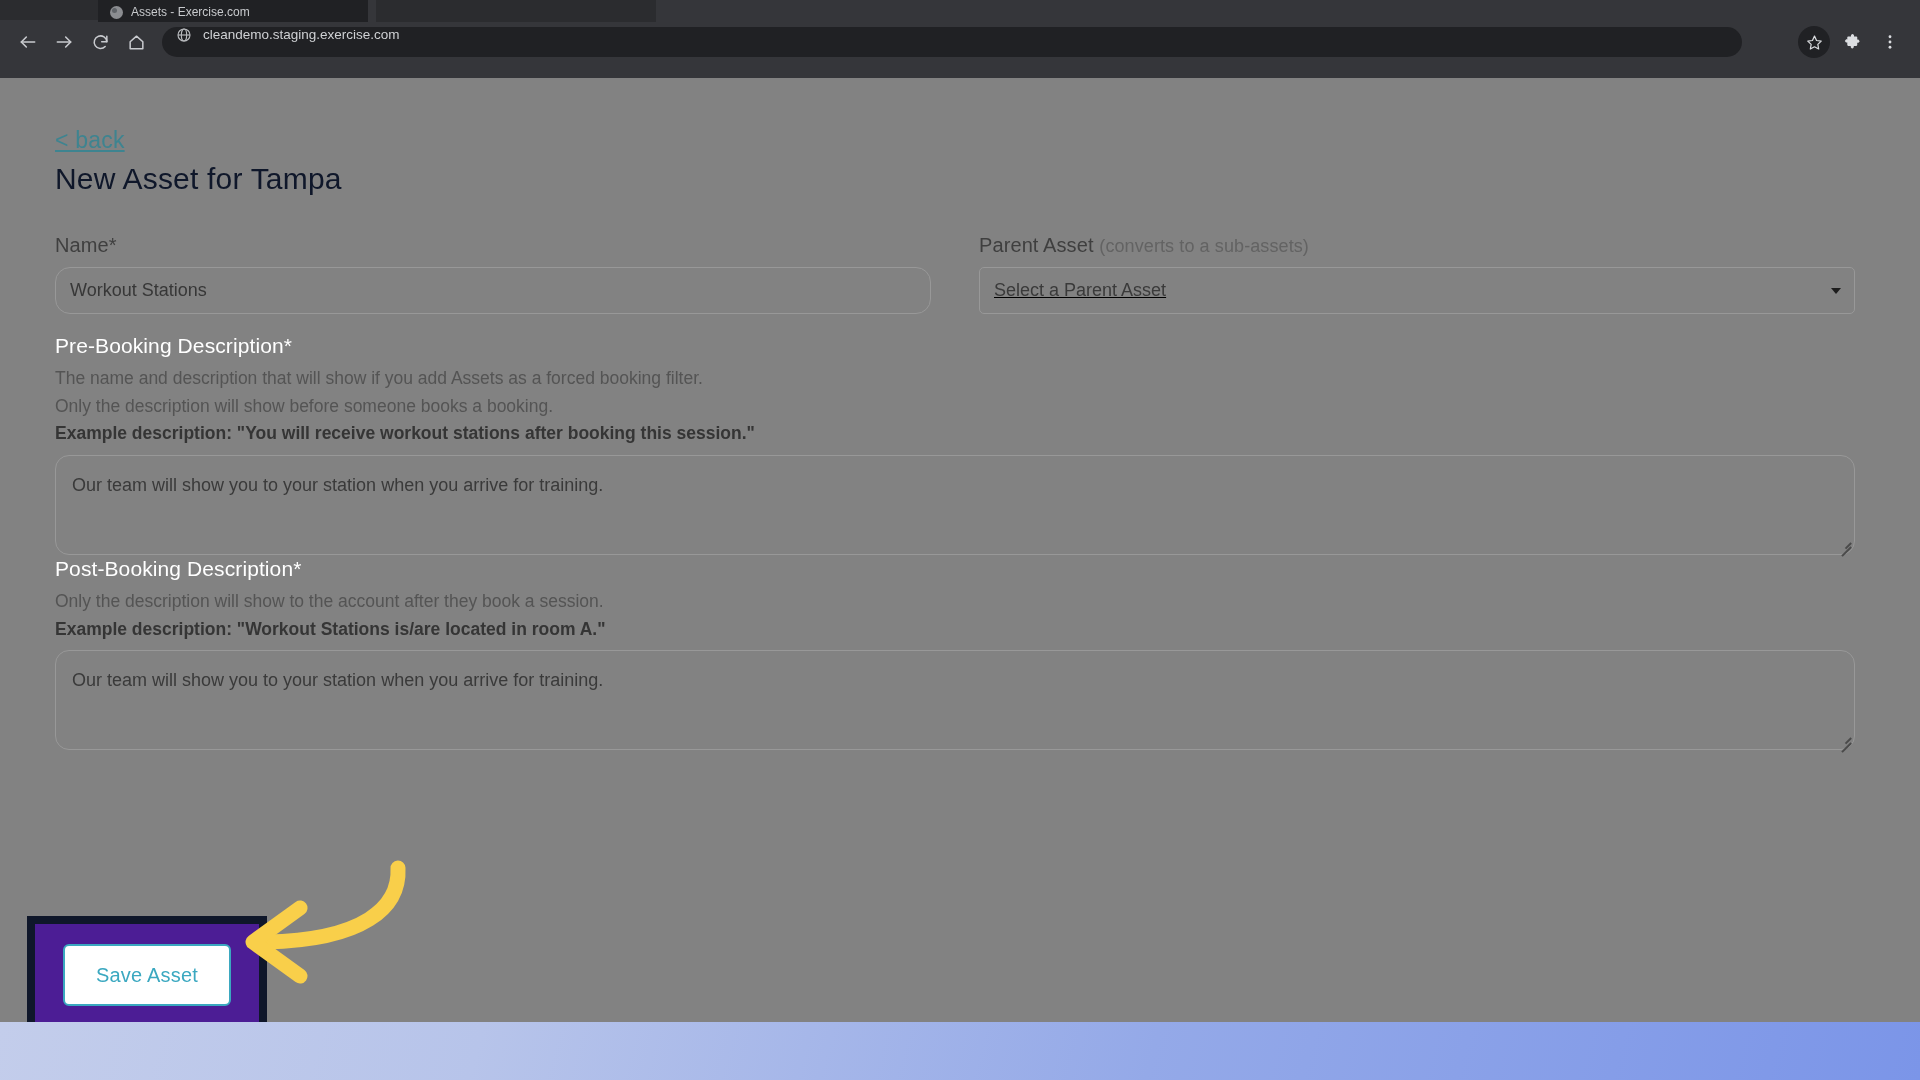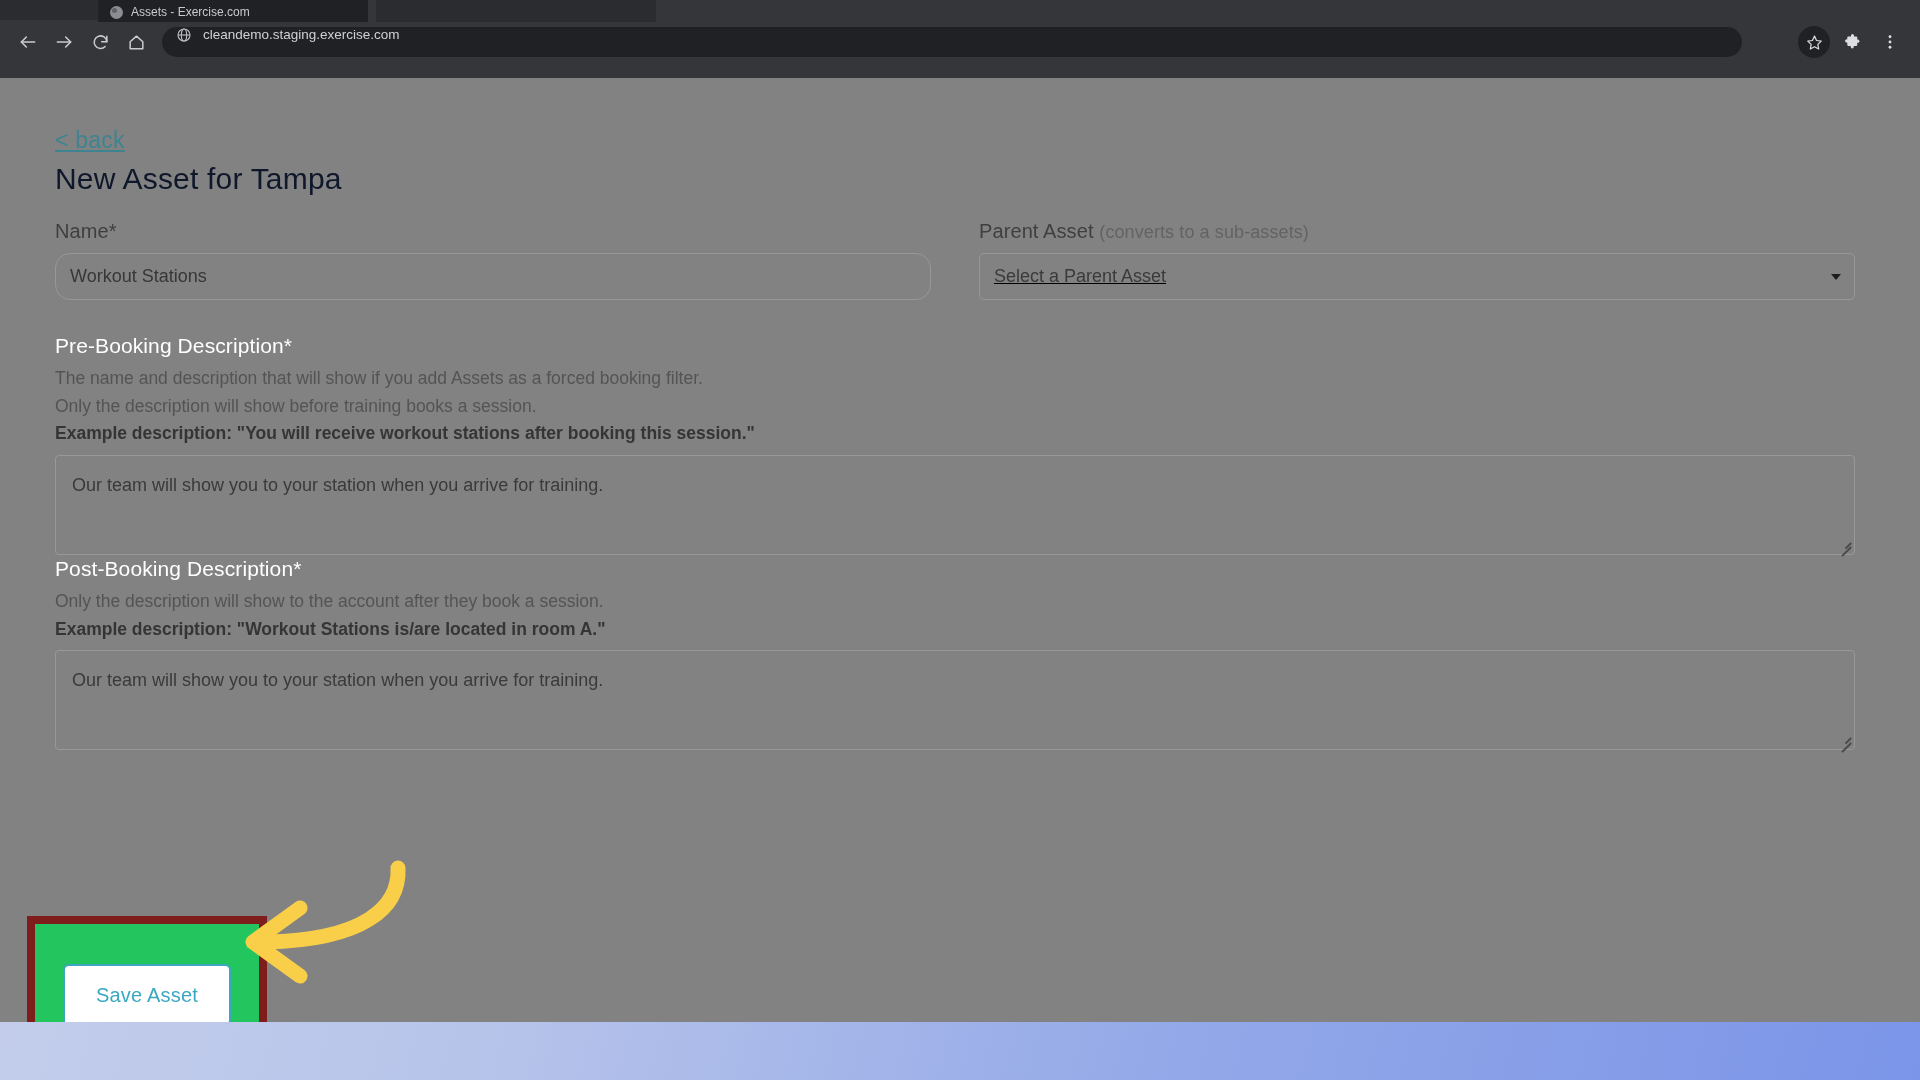--- a/index.html
+++ b/index.html
@@ -166,21 +166,21 @@
     left: 0; top: 100px;
     font-size: 30px;
     font-weight: 400;
     color: #0f172a;
     letter-spacing: .2px;
   }
 
   
   .field-row {
     position: absolute;
-    left: 0; top: 158px;
+    left: 0; top: 172px;
     width: 1800px;
     display: flex;
     gap: 48px;
   }
   .field-col { width: 876px; }
 
   .field-label {
     font-size: 20px;
     color: #3f3f3f;
     margin-bottom: 10px;
@@ -248,21 +248,21 @@
     color: #353535;
     font-weight: bold;
     line-height: 1.58;
     margin-bottom: 7px;
   }
 
   .textarea-box {
     position: relative;
     width: 1800px;
     border: 1px solid #989898;
-    border-radius: 4px;
+    border-radius: 14px;
     background: transparent;
   }
   .textarea-box .ta-text {
     padding: 17px 16px;
     font-size: 18px;
     color: #3a3a3a;
     line-height: 1.4;
   }
   #pre-textarea  { height: 100px; }
   #post-textarea { height: 100px; }
@@ -284,25 +284,25 @@
   .resize-grip i:nth-child(1) { bottom: 3px;  width: 13px; }
   .resize-grip i:nth-child(2) { bottom: 7.5px; width: 8px; }
 
   
   #save-highlight {
     position: absolute;
     left: 27px;
     top: 854px;
     width: 240px;
     height: 118px;
-    background: #22c55e;
-    border: 8px solid #7f1d1d;
+    background: #4c1d95;
+    border: 8px solid #0f172a;
     z-index: 5;
     display: flex;
-    align-items: flex-end;
+    align-items: center;
     justify-content: center;
   }
   #save-button {
     width: 168px;
     height: 62px;
     border: 2px solid #3ba8c0;
     border-radius: 6px;
     background: #ffffff;
     color: #3ba8c0;
     font-size: 20px;
@@ -435,21 +435,21 @@
           </div>
           <span class="select-caret"></span>
         </div>
       </div>
 
     </div>
 
     <div class="desc-block" id="pre-block">
       <div class="desc-title">Pre-Booking Description*</div>
       <div class="desc-line">The name and description that will show if you add Assets as a forced booking filter.</div>
-      <div class="desc-line">Only the description will show before training books a session.</div>
+      <div class="desc-line">Only the description will show before someone books a booking.</div>
       <div class="desc-example">Example description: "You will receive workout stations after booking this session."</div>
       <div class="textarea-box" id="pre-textarea">
         <div class="ta-text">Our team will show you to your station when you arrive for training.</div>
         <span class="resize-grip">
             <i></i>
             <i></i>
           </span>
       </div>
     </div>
 

